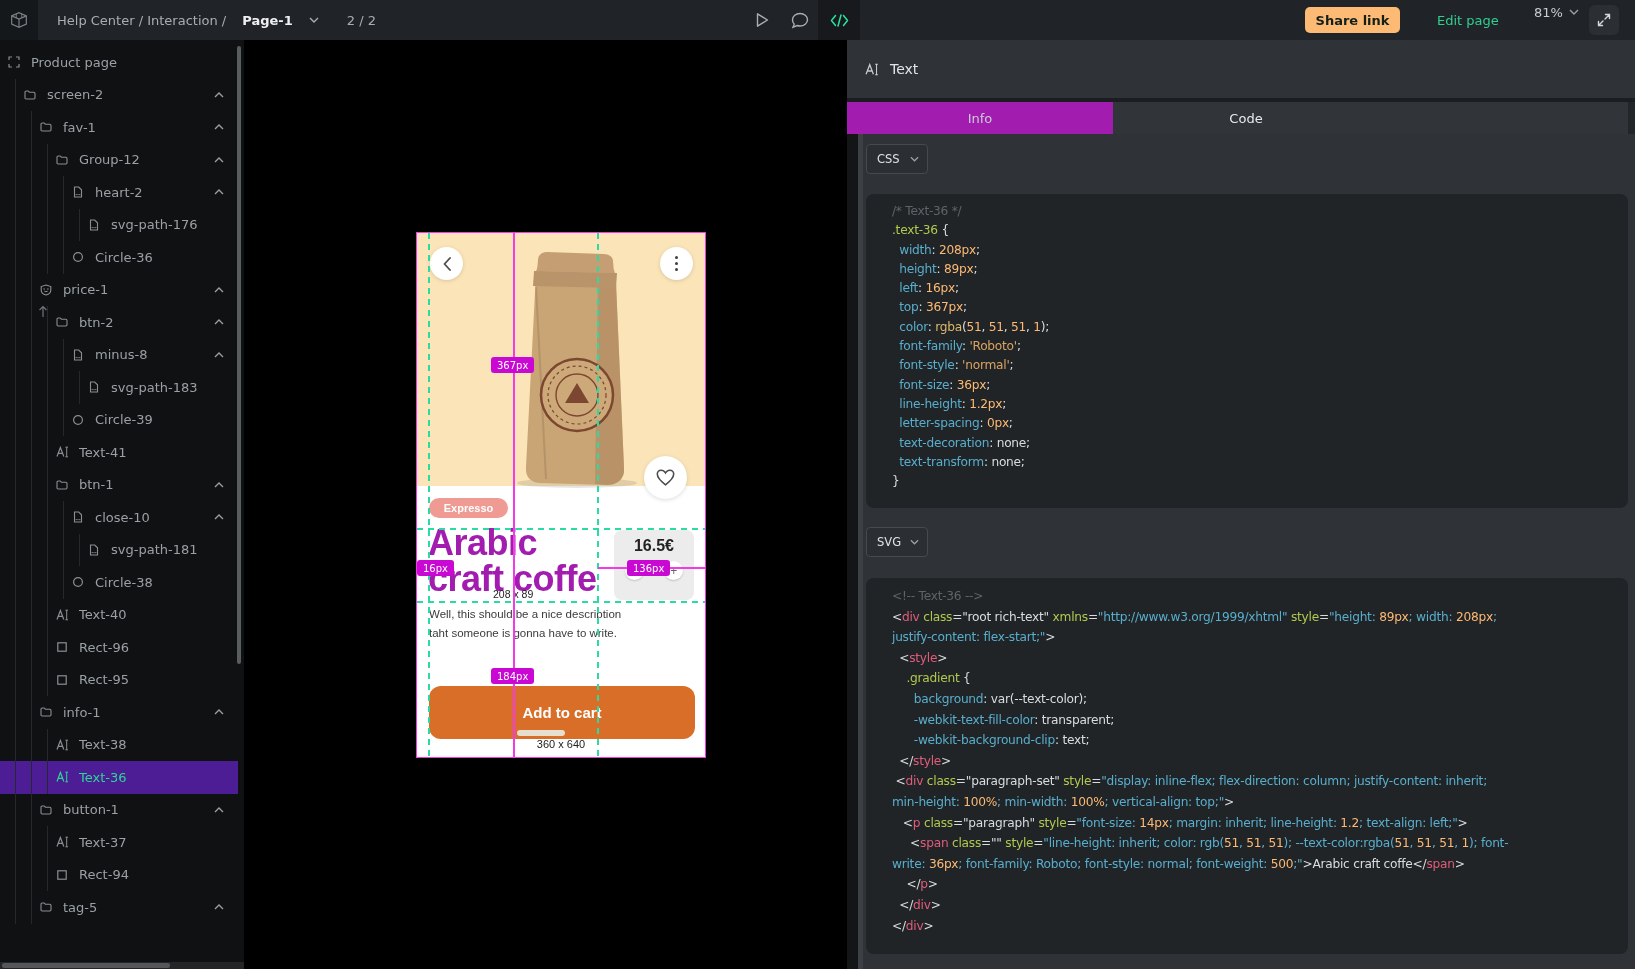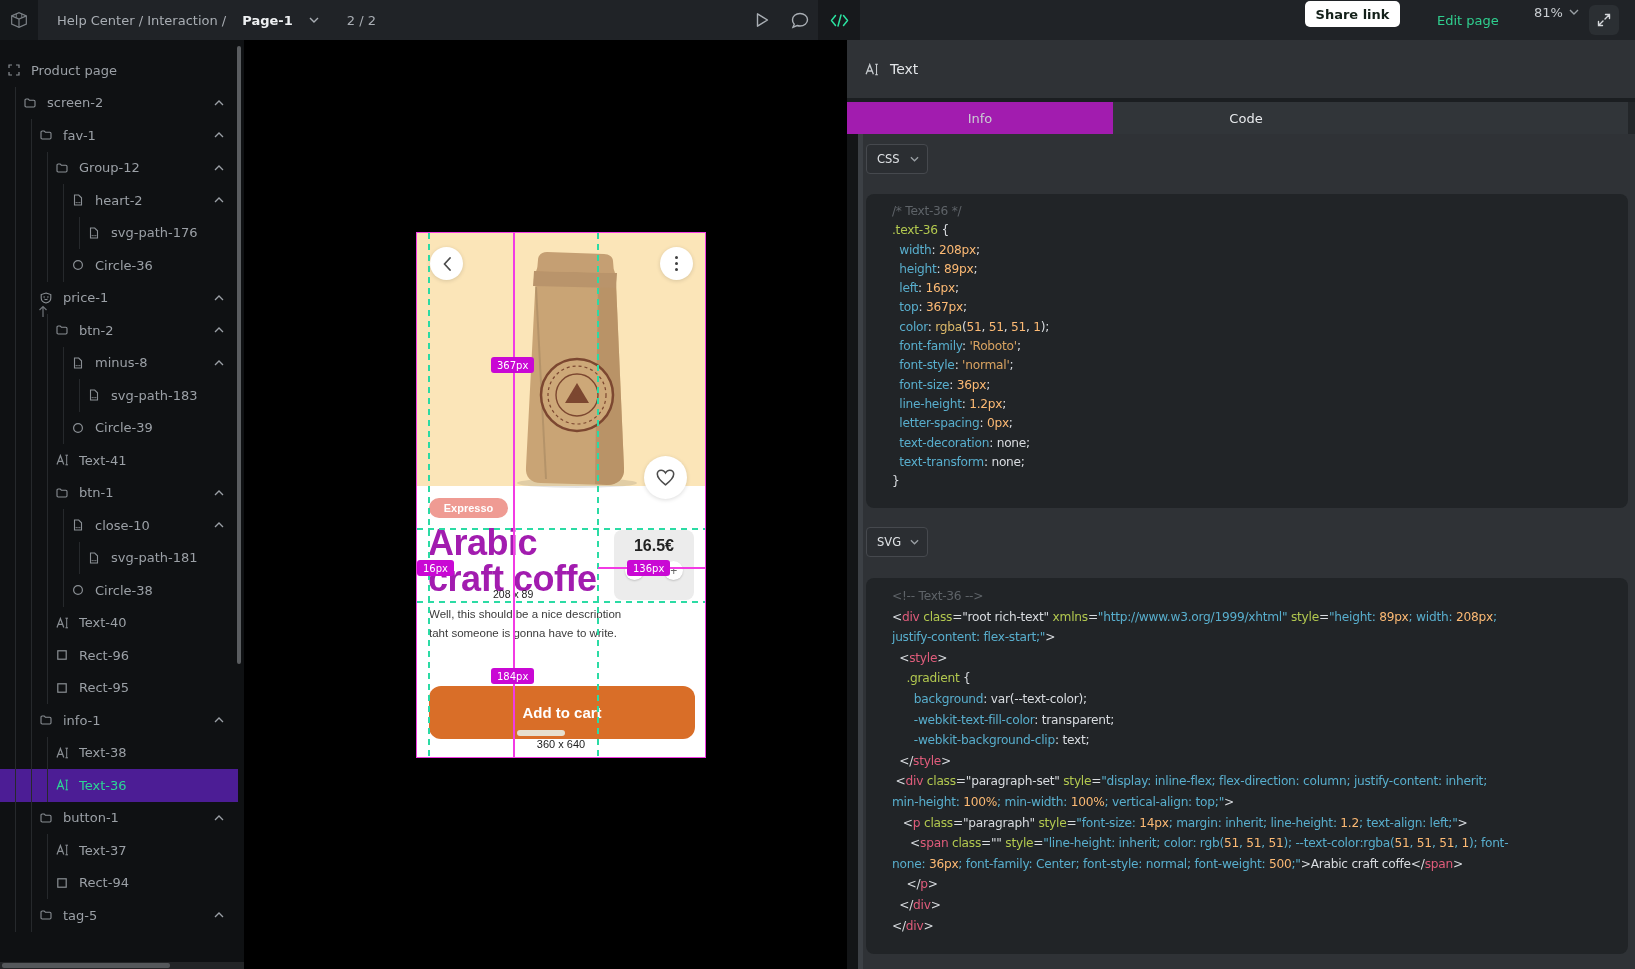--- a/index.html
+++ b/index.html
@@ -11,30 +11,30 @@
             display:flex; align-items:center; z-index:20; }
   .logo-box { width:38px; height:40px; background:#15181b; display:flex; align-items:center; justify-content:center; flex:none; }
   .crumbs { margin-left:19px; display:flex; align-items:center; gap:16px; font-size:13px; color:#a9aeb4; }
   .crumb-page { color:#eef0f2; font-weight:bold; }
   .crumb-chev { display:flex; color:#a9aeb4; }
   .page-counter { margin-left:28px; font-size:13px; color:#a9aeb4; }
   .tb-icon { position:absolute; top:0; height:40px; display:flex; align-items:center; justify-content:center; }
   .tb-play { left:750px; width:24px; }
   .tb-chat { left:787px; width:26px; }
   .tb-codebox { left:818px; width:42px; background:#17191c; }
-  .tb-share { position:absolute; left:1305px; top:1px; width:95px; height:26px; background:#ffffff; border-radius:5px;
+  .tb-share { position:absolute; left:1305px; top:7px; width:95px; height:26px; background:#fdba74; border-radius:5px;
               color:#132019; font-size:13px; font-weight:bold; display:flex; align-items:center; justify-content:center; }
   .tb-edit { position:absolute; left:1437px; top:0; height:40px; display:flex; align-items:center; font-size:13px; color:#2fcf8f; }
   .tb-zoom { position:absolute; left:1534px; top:0; height:24px; display:flex; align-items:center; gap:6px; font-size:13px; color:#c9cdd1; }
   .tb-expand { position:absolute; left:1589px; top:5px; width:30px; height:30px; background:#2b2f33; border-radius:6px;
                display:flex; align-items:center; justify-content:center; }
 
   
   .sidebar { position:absolute; left:0; top:40px; width:244px; height:929px; background:#0f1113; z-index:10; }
-  .layer-tree { position:absolute; left:0; top:0; width:238px; padding-top:6px;margin-top:8px; }
+  .layer-tree { position:absolute; left:0; top:0; width:238px; padding-top:6px; }
   .layer-row { height:32.5px; display:flex; align-items:center; padding-left:8px; font-size:13px; color:#9ba0a6; position:relative; }
   .layer-row.selected { background:#4c1d95; color:#2bd795; }
   .guide { width:16px; align-self:stretch; flex:none;
            background:linear-gradient(to right, transparent 7px, #26292c 7px, #26292c 8px, transparent 8px); }
   .licon { flex:none; width:15px; display:flex; margin-right:8px; color:#8a8f94; }
   .layer-row.selected .licon { color:#2bd795; }
   .llabel { white-space:nowrap; }
   .lchev { position:absolute; right:14px; top:0; height:100%; display:flex; align-items:center; color:#9ba0a6; }
   .sb-vthumb { position:absolute; right:3px; top:6px; width:4px; height:618px; background:#5a5d60; border-radius:2px; }
   .sb-htrack { position:absolute; left:0; bottom:0; width:244px; height:7px; background:#232527; }
@@ -691,18 +691,18 @@
       <div class="code-line"><span class="tok-pl">  &lt;</span><span class="tok-tag">style</span><span class="tok-pl">&gt;</span></div>
       <div class="code-line"><span class="tok-pl">    </span><span class="tok-sel">.gradient</span><span class="tok-pl"> {</span></div>
       <div class="code-line"><span class="tok-pl">      </span><span class="tok-pr">background</span><span class="tok-pl">: var(--text-color);</span></div>
       <div class="code-line"><span class="tok-pl">      </span><span class="tok-pr">-webkit-text-fill-color</span><span class="tok-pl">: transparent;</span></div>
       <div class="code-line"><span class="tok-pl">      </span><span class="tok-pr">-webkit-background-clip</span><span class="tok-pl">: text;</span></div>
       <div class="code-line"><span class="tok-pl">  &lt;/</span><span class="tok-tag">style</span><span class="tok-pl">&gt;</span></div>
       <div class="code-line"><span class="tok-pl"> &lt;</span><span class="tok-tag">div</span><span class="tok-pl"> </span><span class="tok-attr">class</span><span class="tok-pl">="paragraph-set" </span><span class="tok-attr">style</span><span class="tok-pl">=</span><span class="tok-css">"display: inline-flex; flex-direction: column; justify-content: inherit;</span></div>
       <div class="code-line"><span class="tok-css">min-height: </span><span class="tok-num">100%</span><span class="tok-css">; min-width: </span><span class="tok-num">100%</span><span class="tok-css">; vertical-align: top;"</span><span class="tok-pl">&gt;</span></div>
       <div class="code-line"><span class="tok-pl">   &lt;</span><span class="tok-tag">p</span><span class="tok-pl"> </span><span class="tok-attr">class</span><span class="tok-pl">="paragraph" </span><span class="tok-attr">style</span><span class="tok-pl">=</span><span class="tok-css">"font-size: </span><span class="tok-num">14px</span><span class="tok-css">; margin: inherit; line-height: </span><span class="tok-num">1.2</span><span class="tok-css">; text-align: left;"</span><span class="tok-pl">&gt;</span></div>
       <div class="code-line"><span class="tok-pl">     &lt;</span><span class="tok-tag">span</span><span class="tok-pl"> </span><span class="tok-attr">class</span><span class="tok-pl">="" </span><span class="tok-attr">style</span><span class="tok-pl">=</span><span class="tok-css">"line-height: inherit; color: rgb(</span><span class="tok-num">51</span><span class="tok-css">, </span><span class="tok-num">51</span><span class="tok-css">, </span><span class="tok-num">51</span><span class="tok-css">); --text-color:rgba(</span><span class="tok-num">51</span><span class="tok-css">, </span><span class="tok-num">51</span><span class="tok-css">, </span><span class="tok-num">51</span><span class="tok-css">, </span><span class="tok-num">1</span><span class="tok-css">); font-</span></div>
-      <div class="code-line"><span class="tok-css">none: </span><span class="tok-num">36px</span><span class="tok-css">; font-family: Center; font-style: normal; font-weight: </span><span class="tok-num">500</span><span class="tok-css">;"</span><span class="tok-pl">&gt;Arabic craft coffe&lt;/</span><span class="tok-tag">span</span><span class="tok-pl">&gt;</span></div>
+      <div class="code-line"><span class="tok-css">write: </span><span class="tok-num">36px</span><span class="tok-css">; font-family: Roboto; font-style: normal; font-weight: </span><span class="tok-num">500</span><span class="tok-css">;"</span><span class="tok-pl">&gt;Arabic craft coffe&lt;/</span><span class="tok-tag">span</span><span class="tok-pl">&gt;</span></div>
       <div class="code-line"><span class="tok-pl">    &lt;/</span><span class="tok-tag">p</span><span class="tok-pl">&gt;</span></div>
       <div class="code-line"><span class="tok-pl">  &lt;/</span><span class="tok-tag">div</span><span class="tok-pl">&gt;</span></div>
       <div class="code-line"><span class="tok-pl">&lt;/</span><span class="tok-tag">div</span><span class="tok-pl">&gt;</span></div>
     </div>
 </div>
 
 </body></html>

